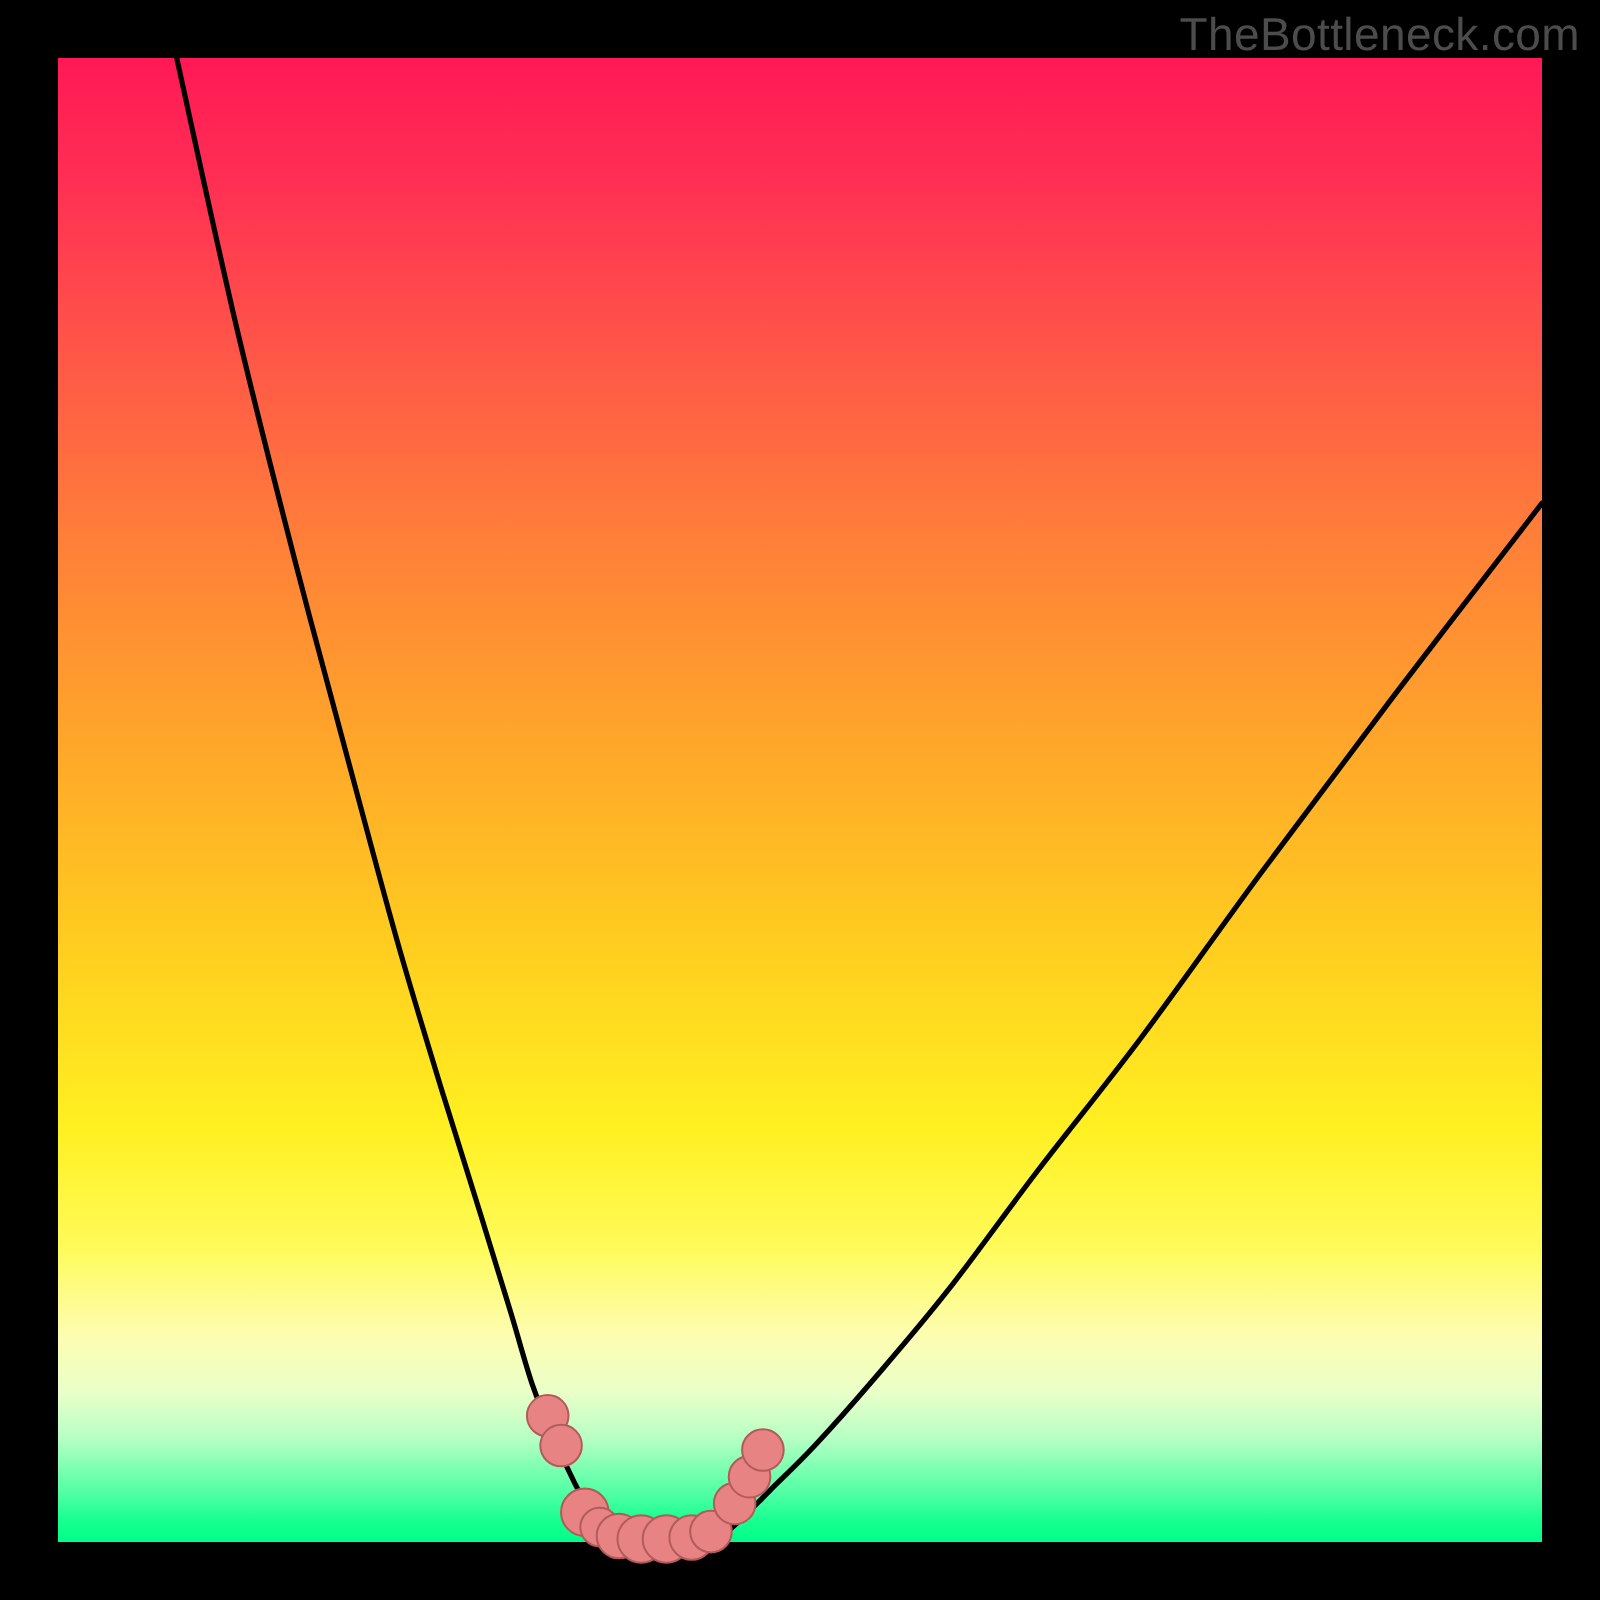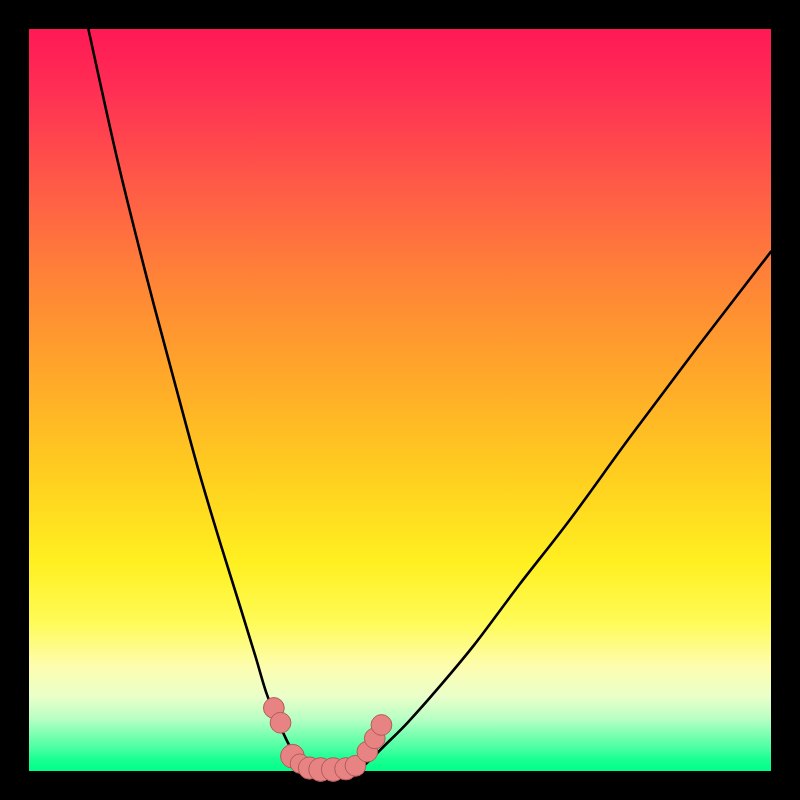--- a/index.html
+++ b/index.html
@@ -78,13 +78,14 @@
           <circle cx="291.61" cy="740.52" r="11.87" fill="#e78383" stroke="#b35a5a" stroke-width="1"></circle>
           <circle cx="304.22" cy="740.52" r="11.87" fill="#e78383" stroke="#b35a5a" stroke-width="1"></circle>
           <circle cx="316.83" cy="739.77" r="11.13" fill="#e78383" stroke="#b35a5a" stroke-width="1"></circle>
           <circle cx="326.48" cy="736.81" r="10.39" fill="#e78383" stroke="#b35a5a" stroke-width="1"></circle>
           <circle cx="338.35" cy="722.71" r="10.39" fill="#e78383" stroke="#b35a5a" stroke-width="1"></circle>
           <circle cx="345.77" cy="709.35" r="10.39" fill="#e78383" stroke="#b35a5a" stroke-width="1"></circle>
           <circle cx="352.45" cy="696.00" r="10.39" fill="#e78383" stroke="#b35a5a" stroke-width="1"></circle>
         </g>
     </svg>
   </div>
+  <div class="watermark">TheBottleneck.com</div>
 </div>
 
 </body></html>

